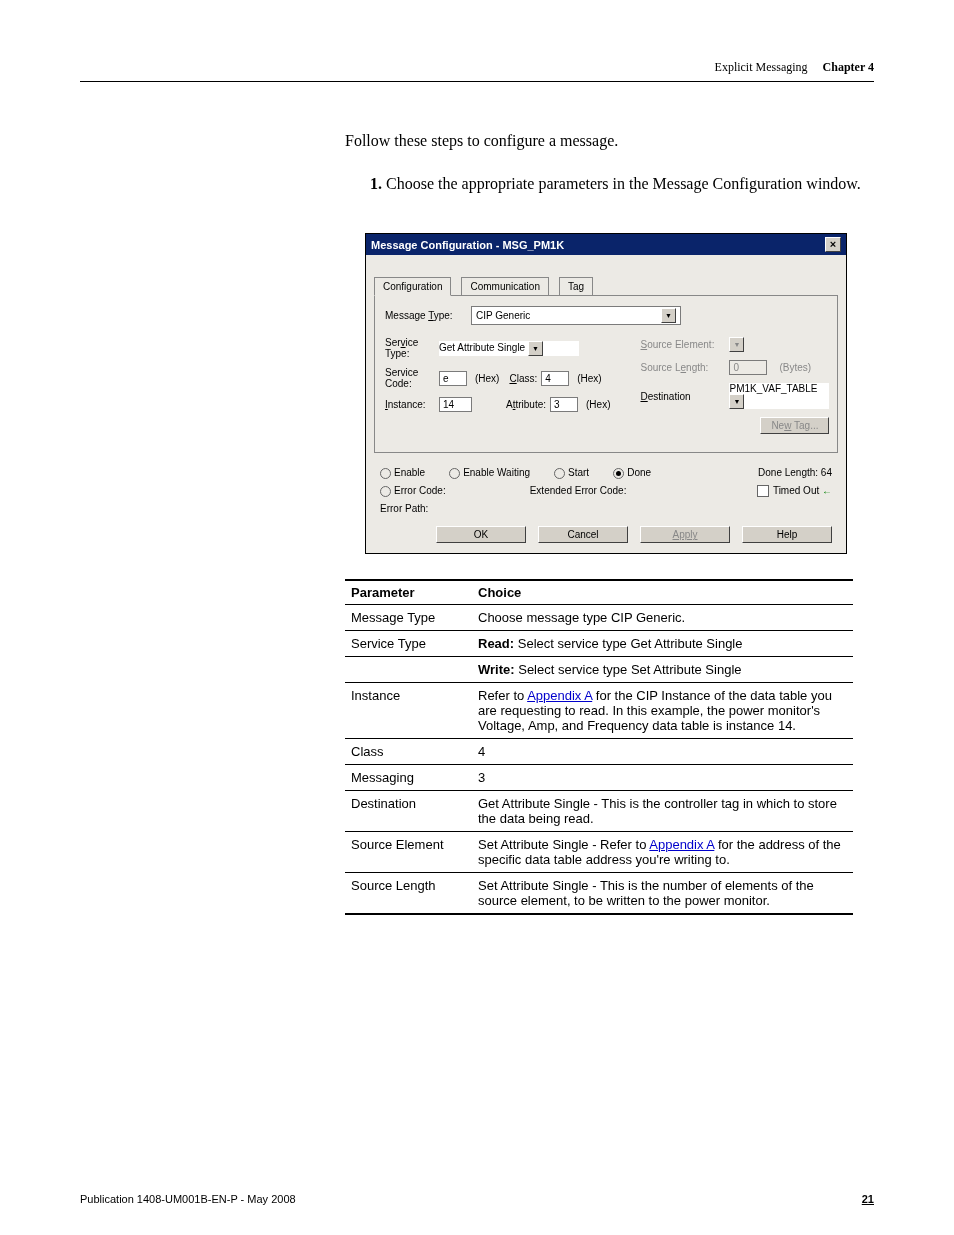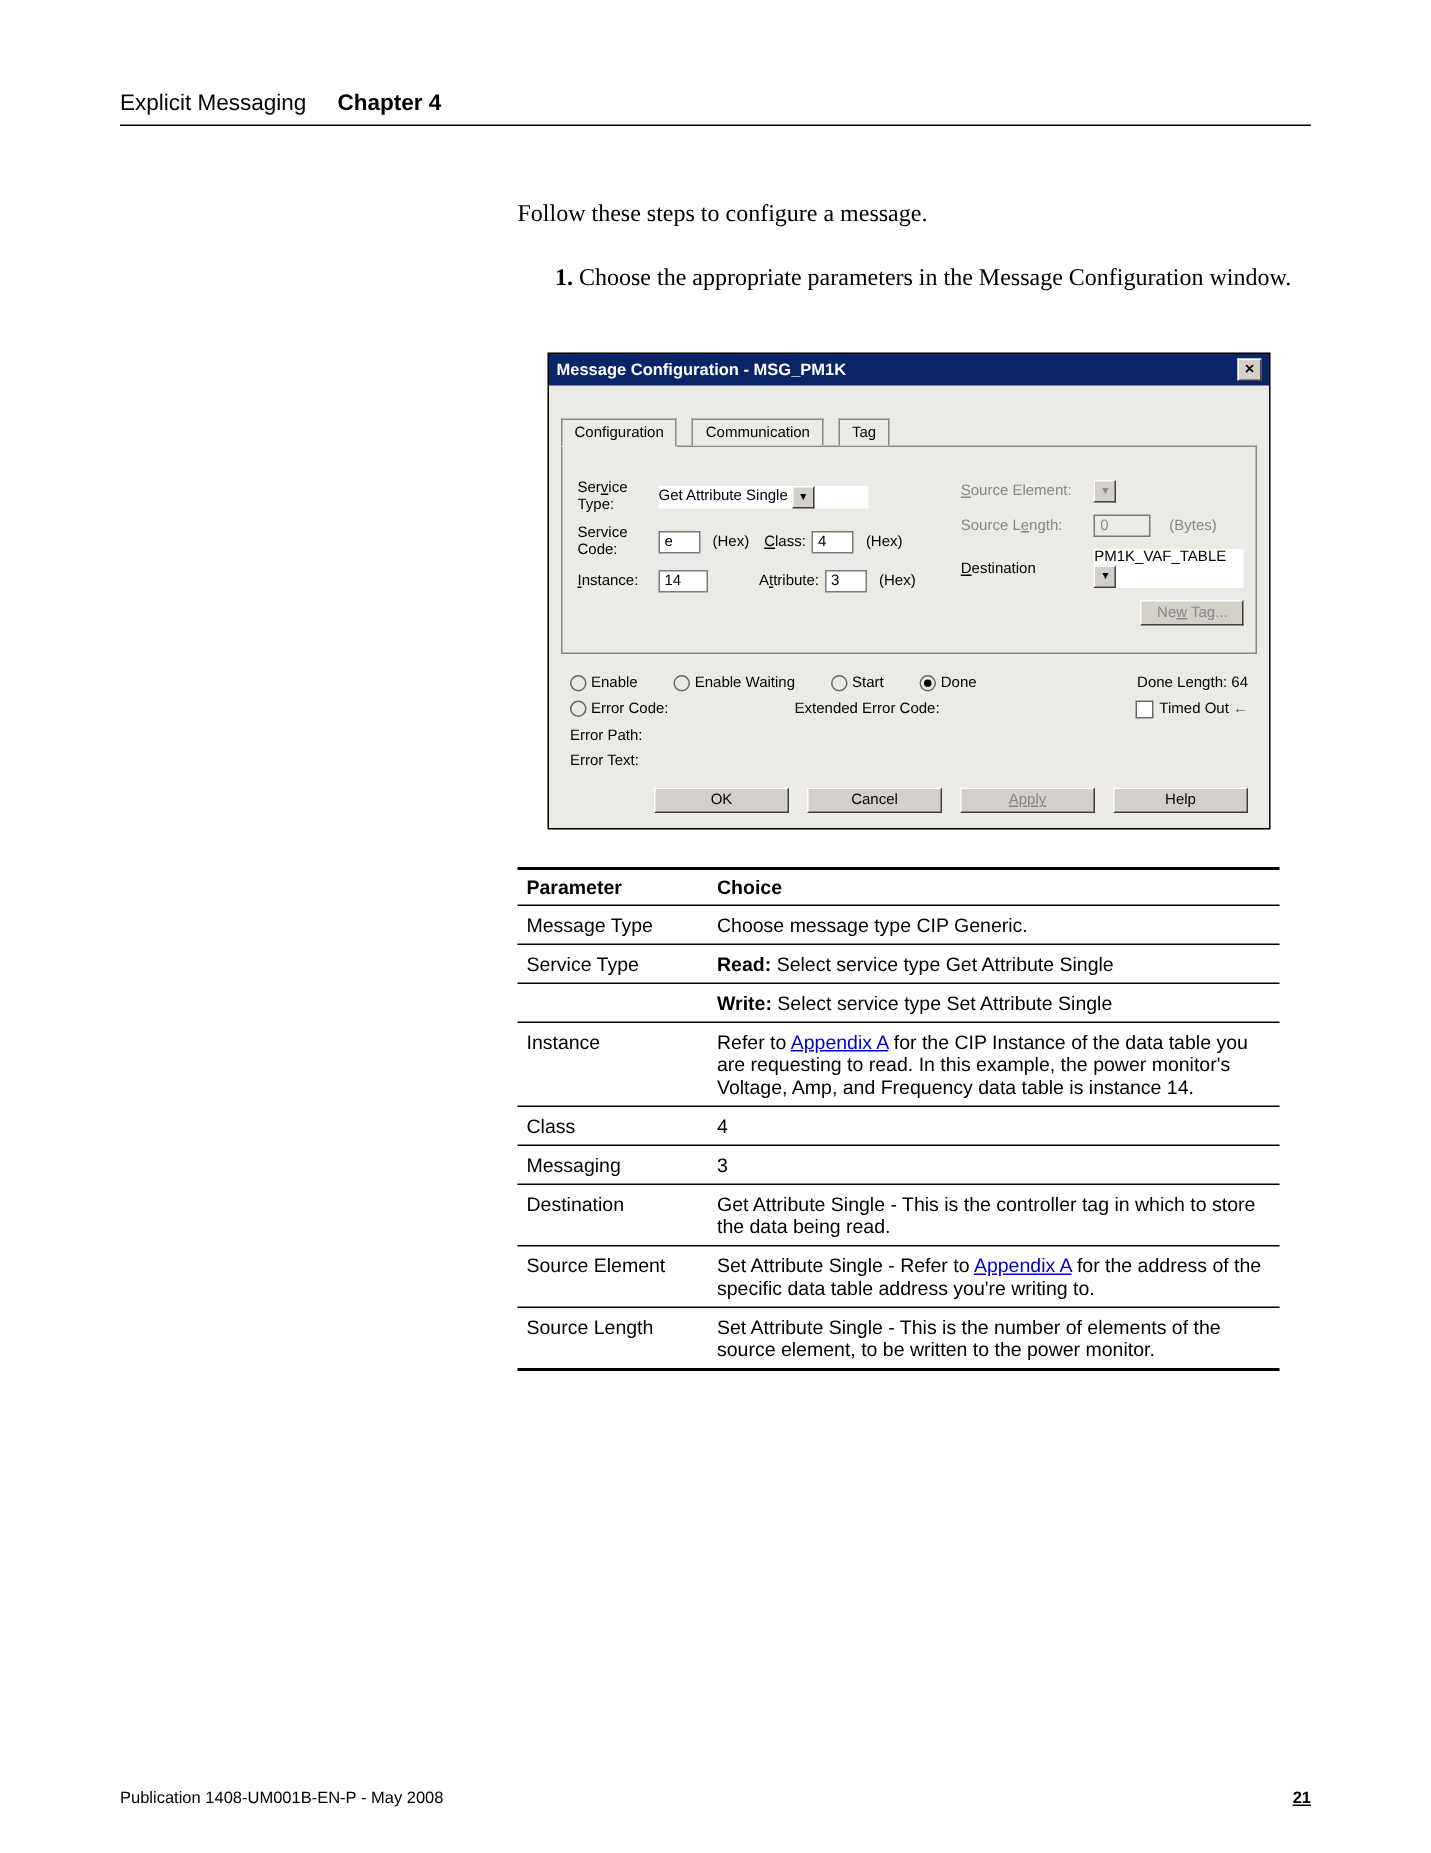--- a/index.html
+++ b/index.html
@@ -12,23 +12,23 @@
     position: relative;
     color: #000;
   }
   .page {
     padding: 60px 80px 40px 80px;
     box-sizing: border-box;
     height: 100%;
     position: relative;
   }
   .header {
-    text-align: left;
-    font-family: Liberation Sans, sans-serif;
-    font-size: 15px;
+    text-align: right;
+    font-family: Liberation Serif, serif;
+    font-size: 12px;
     margin-bottom: 6px;
   }
   .header .bold { font-weight: bold; }
   .header-rule {
     border: none;
     border-top: 1px solid #000;
     margin: 0 0 50px 0;
   }
   .intro {
     font-family: Georgia, serif;
@@ -217,20 +217,27 @@
       <span class="close">×</span>
     </div>
 
     <div class="tabs">
       <div class="tab active">Configuration</div>
       <div class="tab">Communication</div>
       <div class="tab">Tag</div>
     </div>
 
     <div class="tabpanel">
+      <div class="row msg-type-row">
+        <span class="label">Message <span class="u">T</span>ype:</span>
+        <div class="select">
+          <span>CIP Generic</span>
+          <span class="dd-btn">▼</span>
+        </div>
+      </div>
 
       <div class="grid2">
         <div class="leftcol">
           <div class="frow">
             <span class="lbl">Ser<span class="u">v</span>ice<br>Type:</span>
             <div class="select" style="width:140px;background:#fff;">
               <span>Get Attribute Single</span>
               <span class="dd-btn">▼</span>
             </div>
           </div>
@@ -283,21 +290,20 @@
       <span><span class="radio"></span><span>Start</span></span>
       <span><span class="radio filled"></span><span>Done</span></span>
       <span style="margin-left:auto;">Done Length: 64</span>
     </div>
     <div class="status-row" style="padding-top:0;">
       <span><span class="radio"></span><span>Error Code:</span></span>
       <span style="margin-left:60px;">Extended Error Code:</span>
       <span style="margin-left:auto;"><span class="chk"></span><span>Timed Out </span><span style="color:#008000;">←</span></span>
     </div>
     <div class="err-block">Error Path:</div>
-    <div class="err-block">Error Text:</div>
 
     <div class="dlg-buttons">
       <span class="btn">OK</span>
       <span class="btn">Cancel</span>
       <span class="btn disabled"><span class="u">Apply</span></span>
       <span class="btn">Help</span>
     </div>
   </div>
 
   <table class="param-table">

